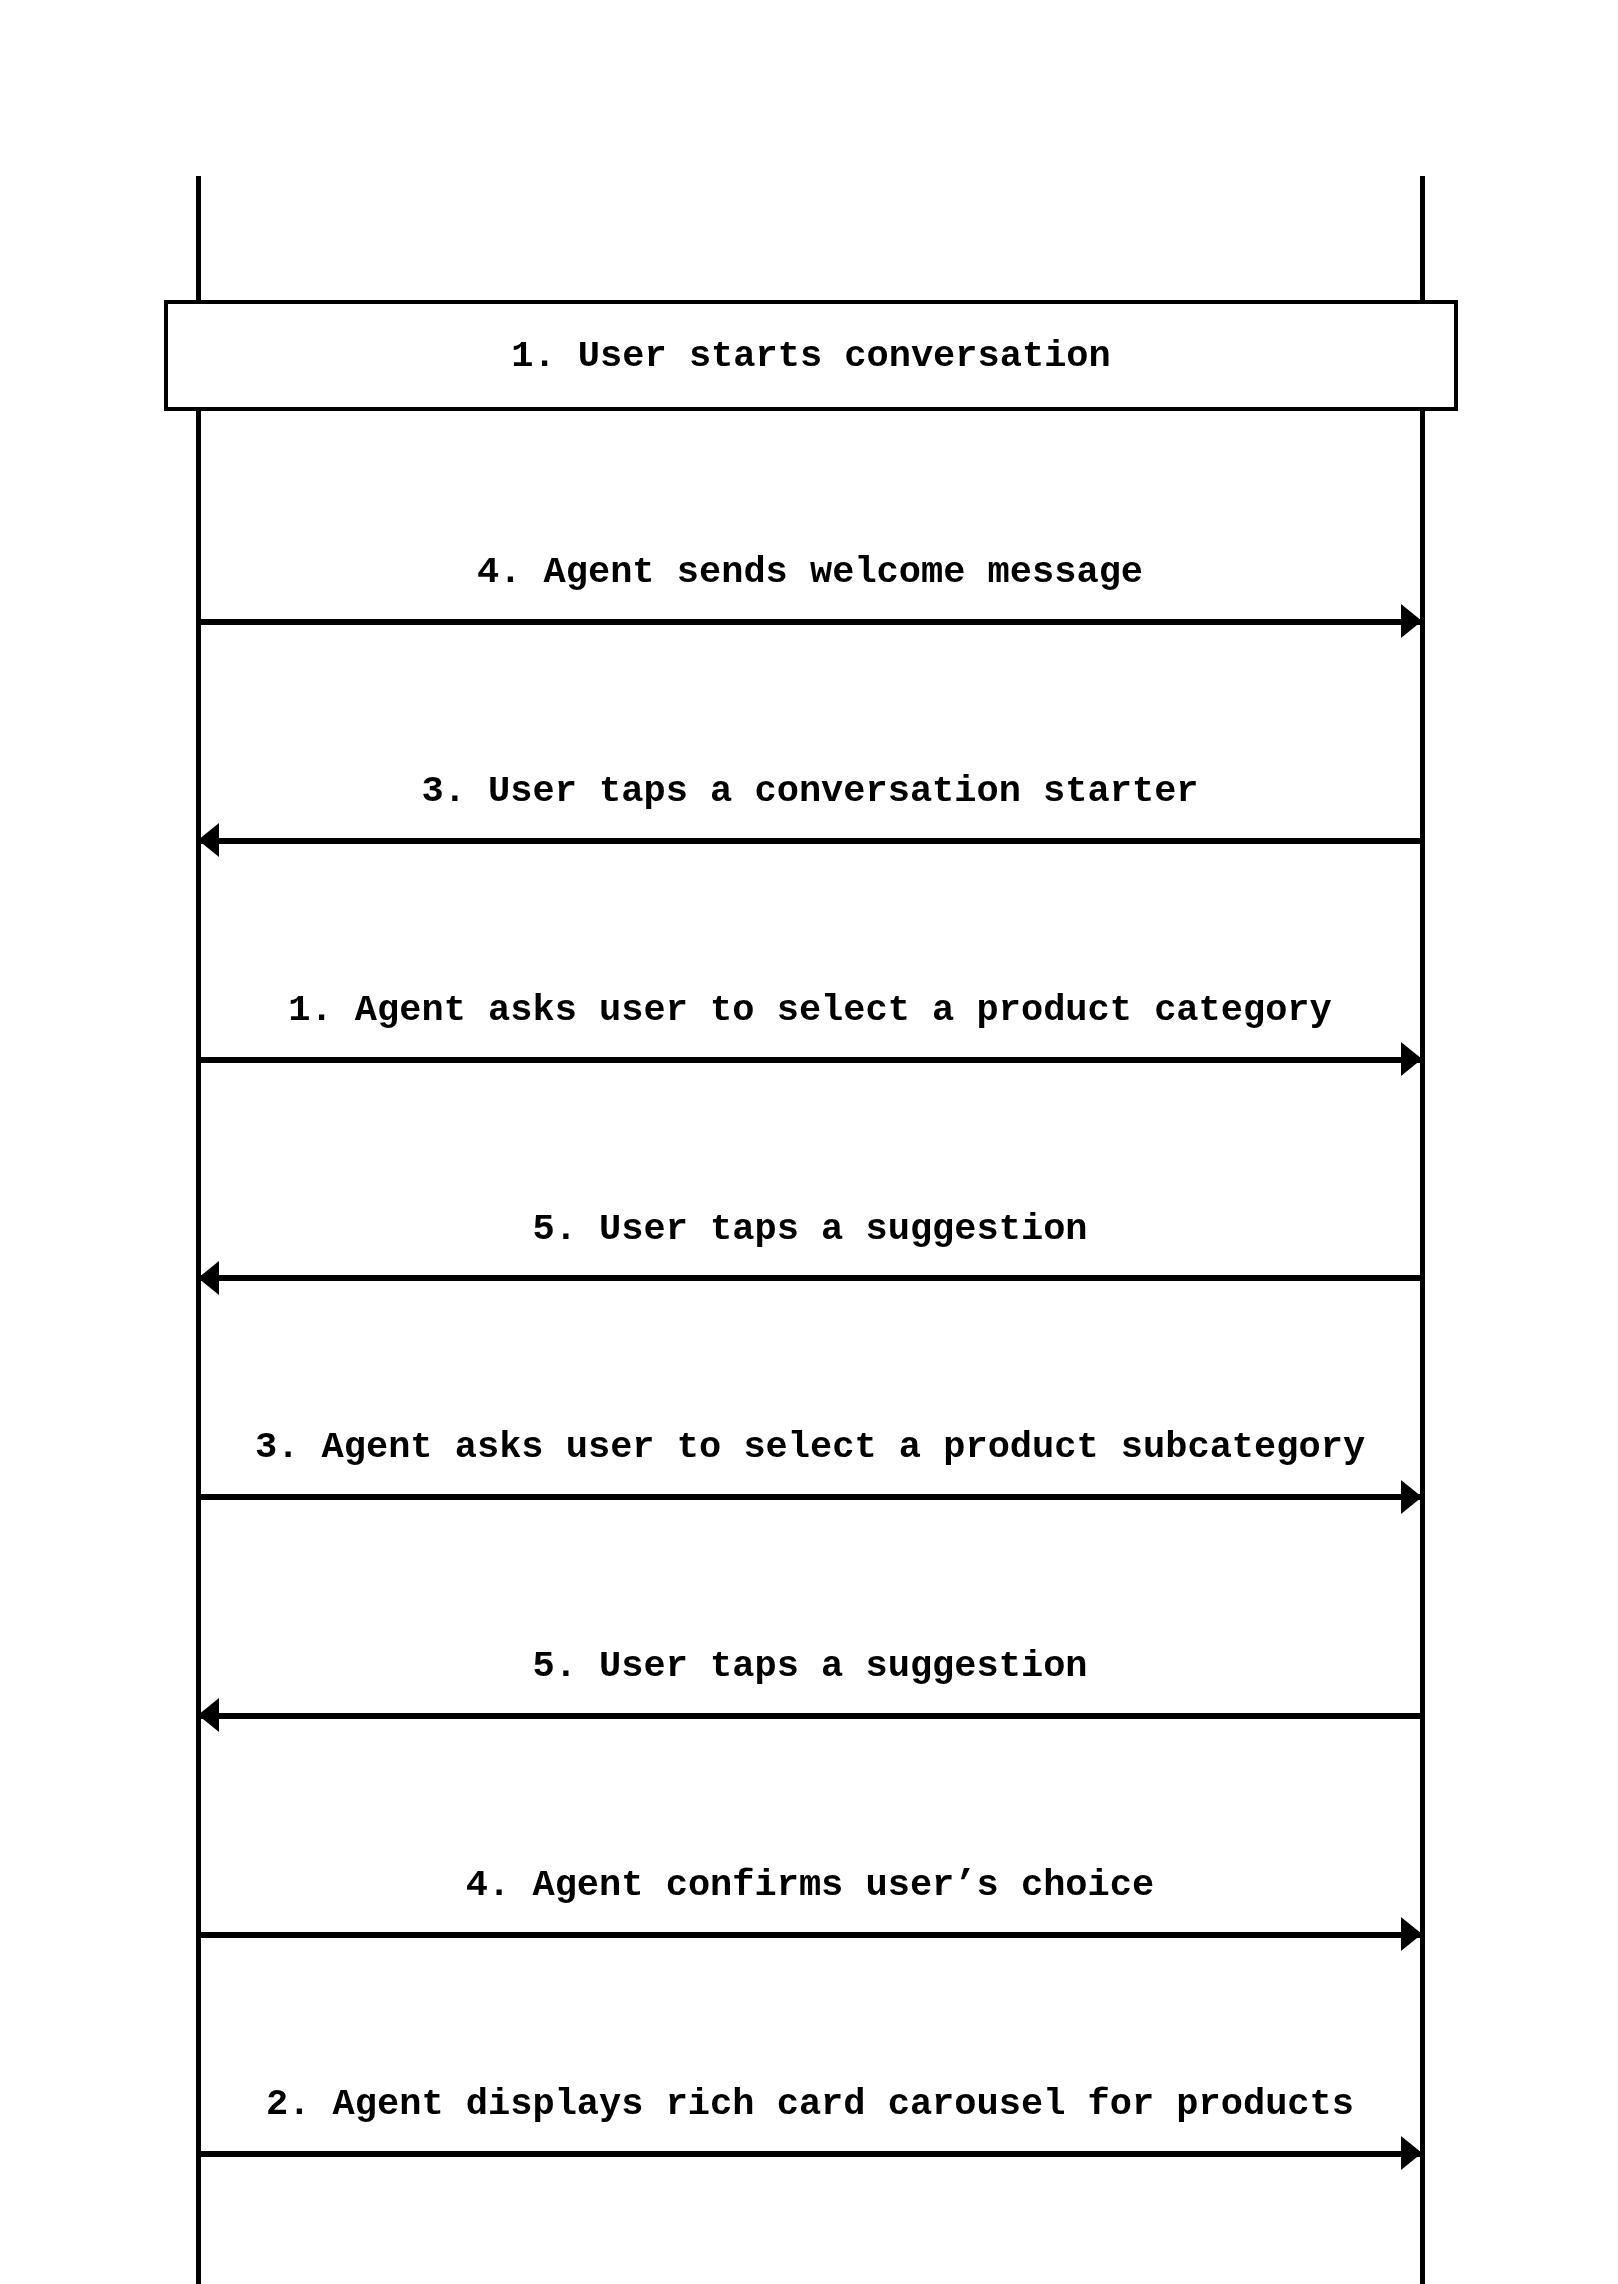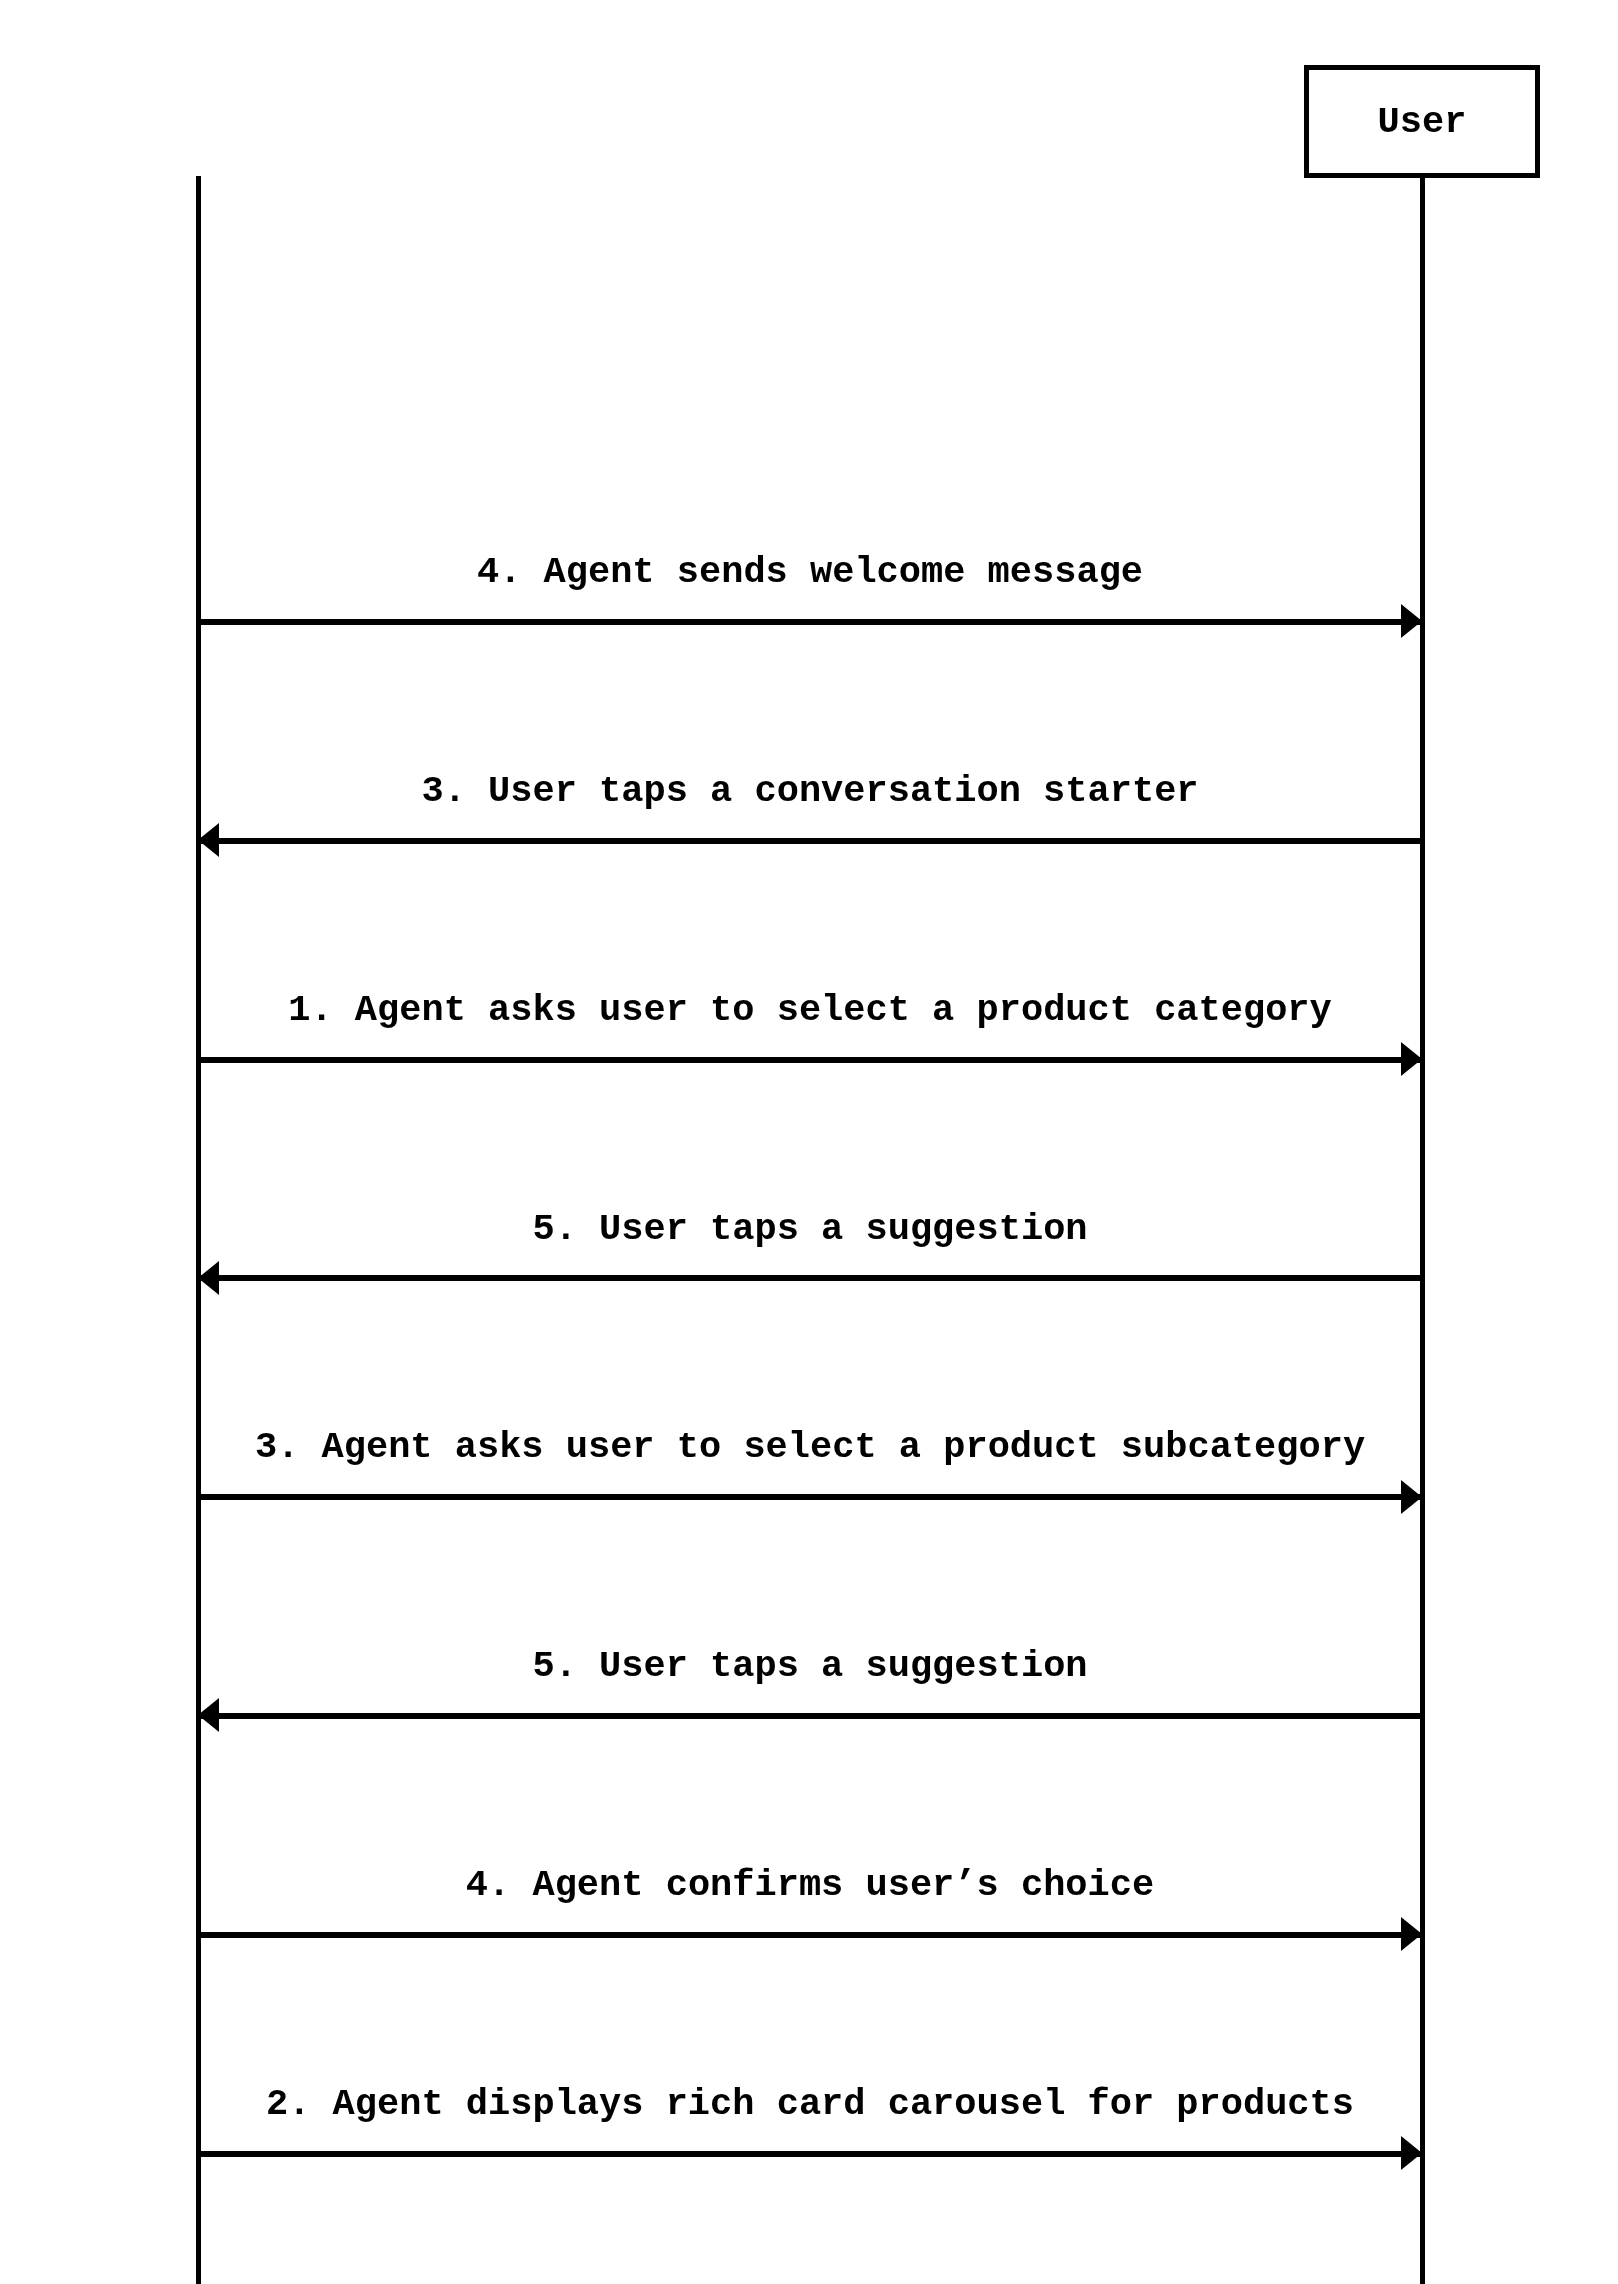--- a/index.html
+++ b/index.html
@@ -84,27 +84,27 @@
     z-index: 2;
   }
   .arrow-head.right { border-left: 21px solid #000000; left: 1401px; }
   .arrow-head.left  { border-right: 21px solid #000000; left: 198px; }
 </style>
 </head>
 <body>
 
 <div class="diagram">
 
-  <div class="actor-box user top">
-    <span>User</span>
-  </div>
 
   <div class="lifeline agent"></div>
   <div class="lifeline user"></div>
 
+  <div class="note-box">
+    <span>1. User starts conversation</span>
+  </div>
 
   <div id="messages">
       <div class="msg-label" style="top: 548px;"><span class="line">4. Agent sends welcome message</span></div>
       <div class="msg-line" style="top: 619px;"></div>
       <div class="arrow-head right" style="top: 604px;"></div>
       <div class="msg-label" style="top: 767px;"><span class="line">3. User taps a conversation starter</span></div>
       <div class="msg-line" style="top: 838px;"></div>
       <div class="arrow-head left" style="top: 823px;"></div>
       <div class="msg-label" style="top: 986px;"><span class="line">1. Agent asks user to select a product category</span></div>
       <div class="msg-line" style="top: 1057px;"></div>

